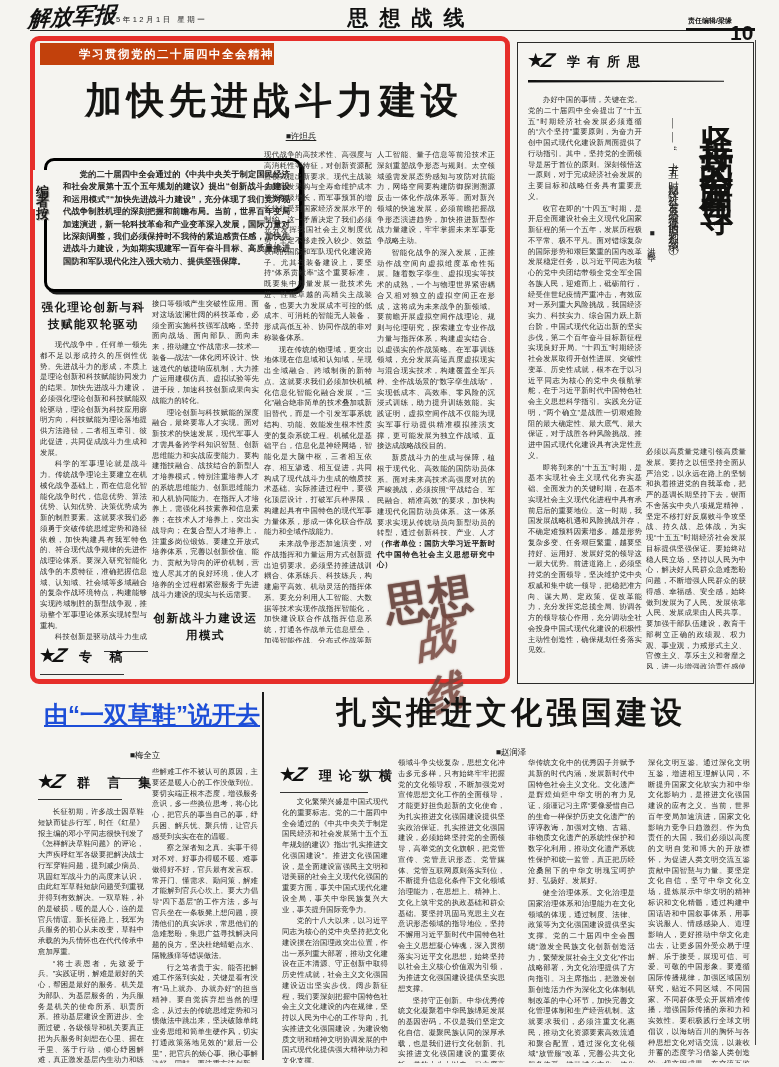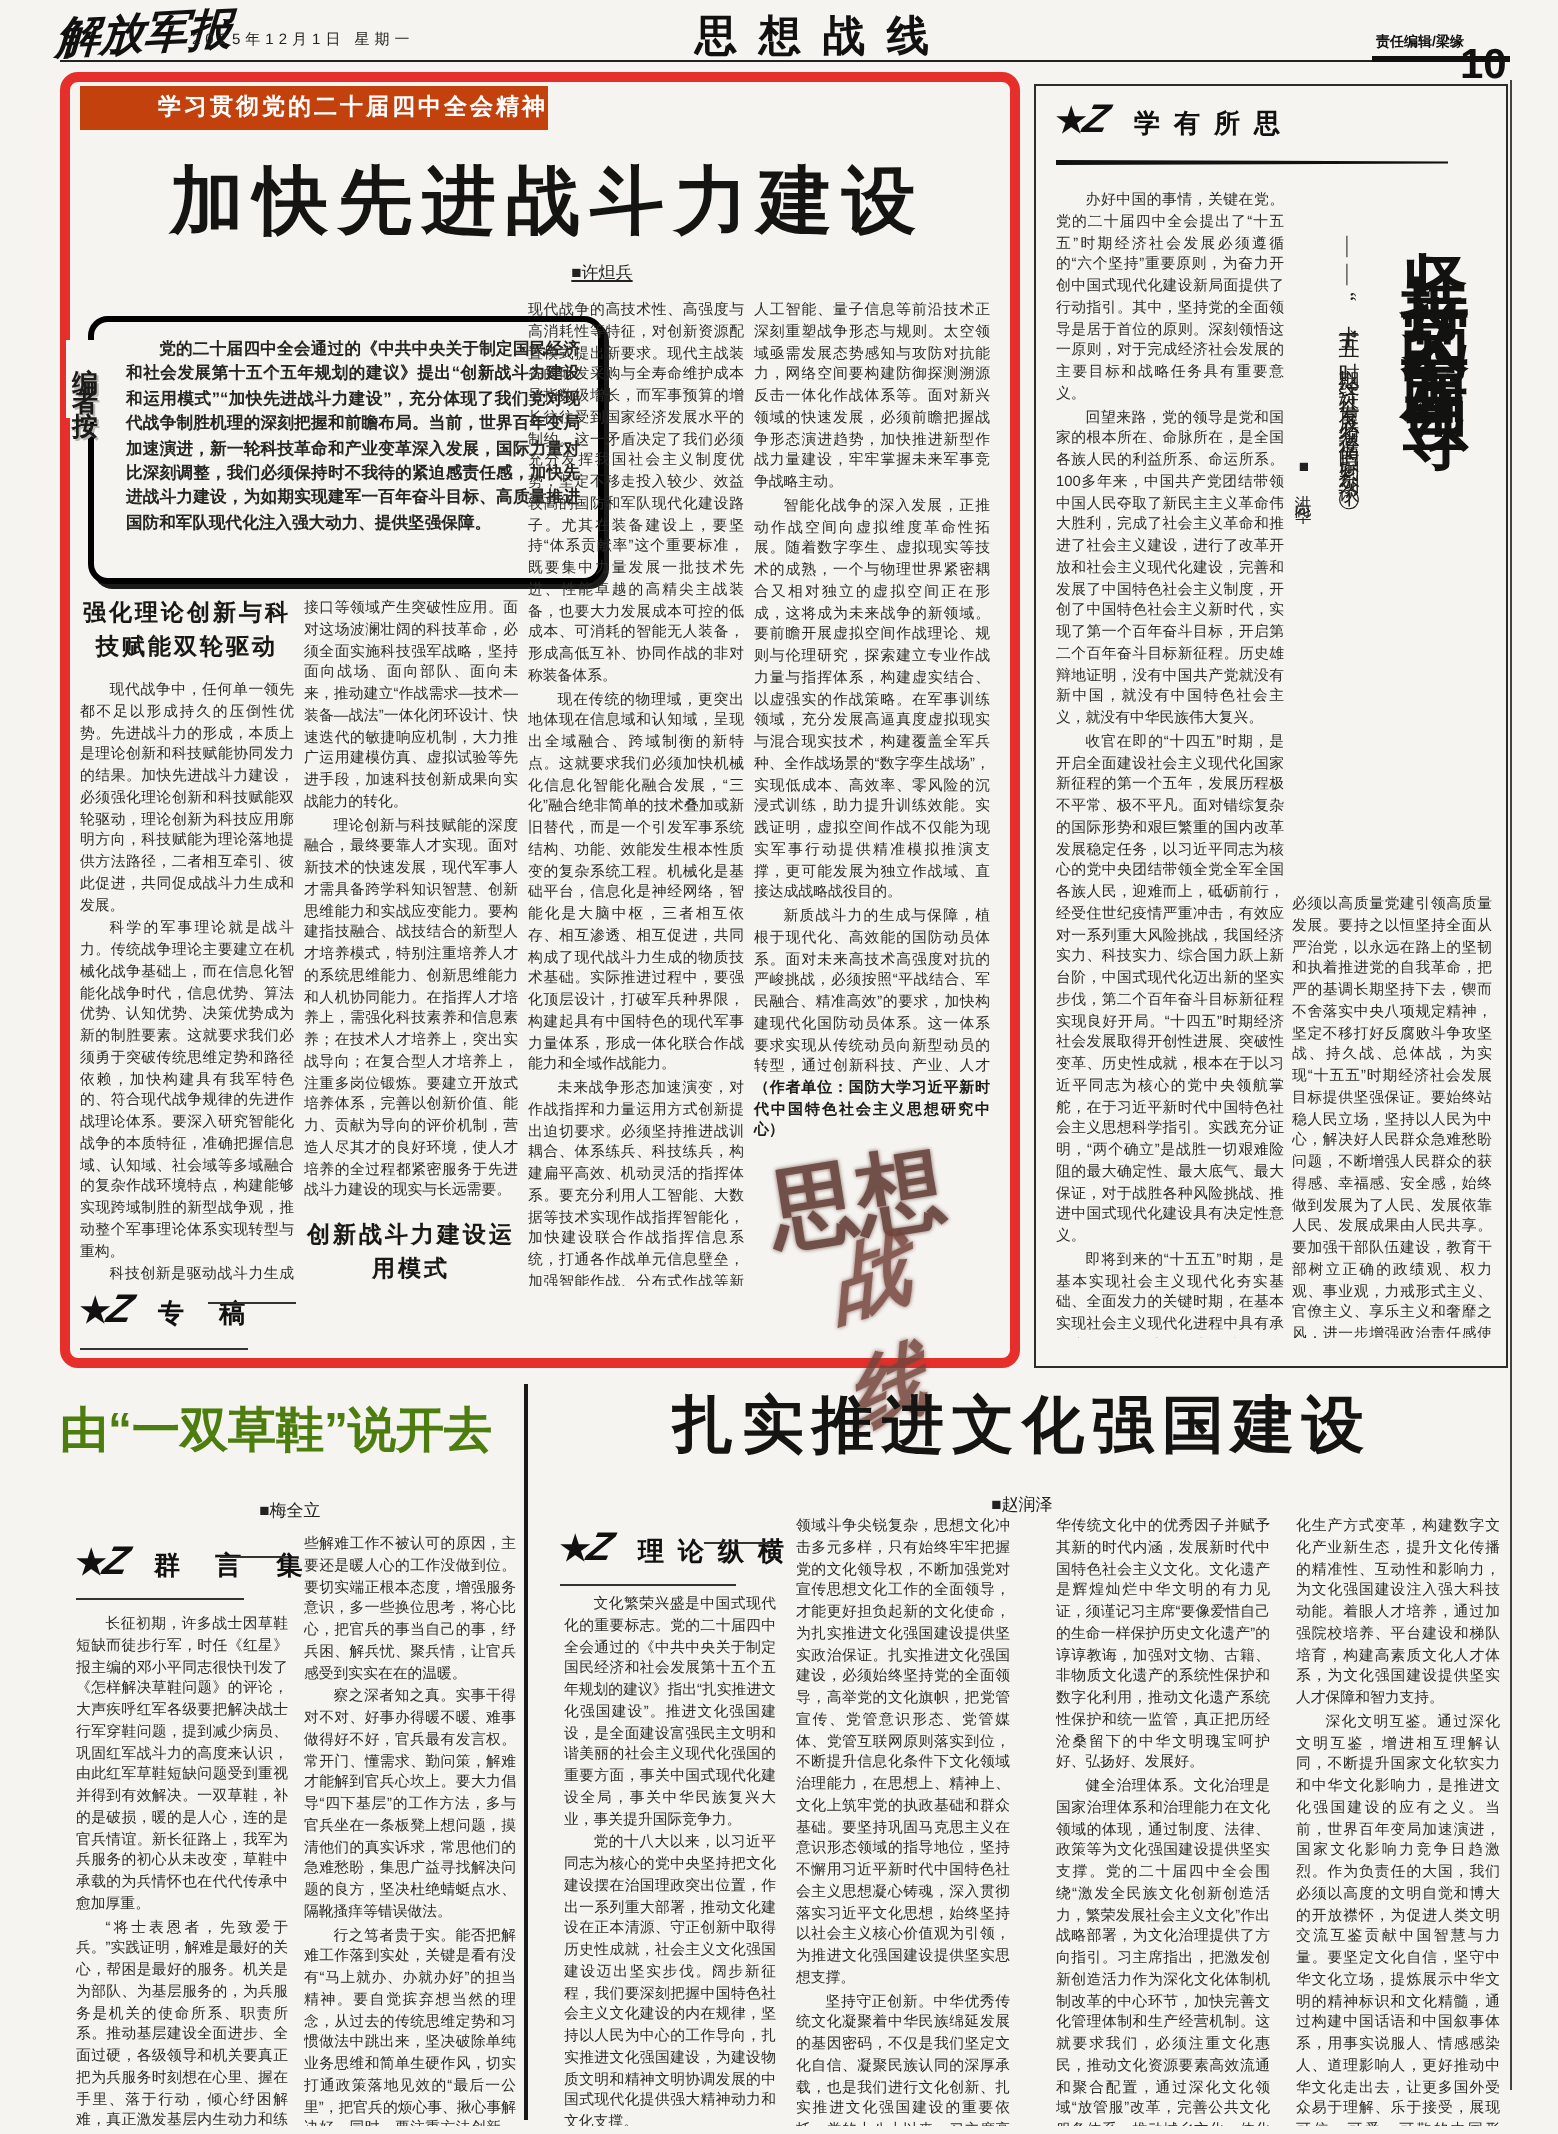--- a/index.html
+++ b/index.html
@@ -77,21 +77,21 @@
     clip-path:polygon(0 0,100% 30%,100% 70%,0 100%);}
   .side-colL{left:528px;top:95px;width:114px;height:574px;font-size:7.4px;}
   .side-colR{left:646px;top:447px;width:100px;height:222px;font-size:7.4px;}
   .side-author{left:646px;top:228px;writing-mode:vertical-rl;font-size:8.5px;letter-spacing:3px;color:#222;}
   .side-subtitle{left:666px;top:118px;height:340px;writing-mode:vertical-rl;
     font-family:"Liberation Serif",serif;font-size:10.5px;letter-spacing:3.5px;color:#1d1d1b;}
   .side-title{left:694px;top:98px;height:368px;writing-mode:vertical-rl;
     font-size:34px;font-weight:900;letter-spacing:11px;color:#121210;}
 
   
-  .bl-headline{left:30px;top:699px;width:230px;text-align:left;font-size:24px;font-weight:900;letter-spacing:0px;color:#4d7c0f;}
+  .bl-headline{left:30px;top:699px;width:230px;text-align:right;font-size:24px;font-weight:900;letter-spacing:0px;color:#1d4ed8;text-decoration:underline;}
   .bl-byline{left:30px;top:750px;width:230px;}
   .bl-col1{left:38px;top:807px;width:106px;height:256px;}
   .bl-col2{left:152px;top:767px;width:106px;height:296px;}
   .bottom-divider{left:262px;top:692px;width:1.5px;height:368px;background:#1a1a1a;}
 
   .br-headline{left:270px;top:692px;width:482px;text-align:center;font-family:"Liberation Serif",serif;
     font-size:31px;font-weight:900;letter-spacing:4px;color:#141412;}
   .br-byline{left:270px;top:747px;width:482px;}
   .br-col1{left:282px;top:797px;width:106px;height:266px;}
   .br-col2{left:398px;top:758px;width:107px;height:305px;}
@@ -173,21 +173,20 @@
   <span class="starz">
       <span class="st">★</span>
       <span class="zz">Z</span>
     </span>
   <span>学有所思</span>
 </div>
 <div class="abs side-header-line"></div>
 
 <div class="abs col side-colL">
     <p>办好中国的事情，关键在党。党的二十届四中全会提出了“十五五”时期经济社会发展必须遵循的“六个坚持”重要原则，为奋力开创中国式现代化建设新局面提供了行动指引。其中，坚持党的全面领导是居于首位的原则。深刻领悟这一原则，对于完成经济社会发展的主要目标和战略任务具有重要意义。</p>
-    <p>回望来路，党的领导是党和国家的根本所在、命脉所在，是全国各族人民的利益所系、命运所系。100多年来，中国共产党团结带领中国人民夺取了新民主主义革命伟大胜利，完成了社会主义革命和推进了社会主义建设，进行了改革开放和社会主义现代化建设，完善和发展了中国特色社会主义制度，开创了中国特色社会主义新时代，实现了第一个百年奋斗目标，开启第二个百年奋斗目标新征程。历史雄辩地证明，没有中国共产党就没有新中国，就没有中国特色社会主义，就没有中华民族伟大复兴。</p>
     <p>收官在即的“十四五”时期，是开启全面建设社会主义现代化国家新征程的第一个五年，发展历程极不平常、极不平凡。面对错综复杂的国际形势和艰巨繁重的国内改革发展稳定任务，以习近平同志为核心的党中央团结带领全党全军全国各族人民，迎难而上，砥砺前行，经受住世纪疫情严重冲击，有效应对一系列重大风险挑战，我国经济实力、科技实力、综合国力跃上新台阶，中国式现代化迈出新的坚实步伐，第二个百年奋斗目标新征程实现良好开局。“十四五”时期经济社会发展取得开创性进展、突破性变革、历史性成就，根本在于以习近平同志为核心的党中央领航掌舵，在于习近平新时代中国特色社会主义思想科学指引。实践充分证明，“两个确立”是战胜一切艰难险阻的最大确定性、最大底气、最大保证，对于战胜各种风险挑战、推进中国式现代化建设具有决定性意义。</p>
     <p>即将到来的“十五五”时期，是基本实现社会主义现代化夯实基础、全面发力的关键时期，在基本实现社会主义现代化进程中具有承前启后的重要地位。这一时期，我国发展战略机遇和风险挑战并存，不确定难预料因素增多。越是形势复杂多变、任务艰巨繁重，越要坚持好、运用好、发展好党的领导这一最大优势。前进道路上，必须坚持党的全面领导，坚决维护党中央权威和集中统一领导，把稳把准方向、谋大局、定政策、促改革能力，充分发挥党总揽全局、协调各方的领导核心作用，充分调动全社会投身中国式现代化建设的积极性主动性创造性，确保规划任务落实见效。</p>
   </div>
 <div class="abs side-author">■洪向华</div>
 <div class="abs side-subtitle">——“十五五”时期经济社会发展必须遵循的原则系列谈①</div>
 <div class="abs side-title">坚持党的全面领导</div>
 <div class="abs col cont side-colR">
   <div>
       <p>必须以高质量党建引领高质量发展。要持之以恒坚持全面从严治党，以永远在路上的坚韧和执着推进党的自我革命，把严的基调长期坚持下去，锲而不舍落实中央八项规定精神，坚定不移打好反腐败斗争攻坚战、持久战、总体战，为实现“十五五”时期经济社会发展目标提供坚强保证。要始终站稳人民立场，坚持以人民为中心，解决好人民群众急难愁盼问题，不断增强人民群众的获得感、幸福感、安全感，始终做到发展为了人民、发展依靠人民、发展成果由人民共享。要加强干部队伍建设，教育干部树立正确的政绩观、权力观、事业观，力戒形式主义、官僚主义、享乐主义和奢靡之风，进一步增强政治责任感使命感，积极破解高质量发展面临的各种难题，努力化解来自各方面的风险挑战，脚踏实地、善作善成，确保党中央的各项决策部署落到实处、取得实效。</p>
     </div>
@@ -233,15 +232,14 @@
   </div>
 <div class="abs col cont br-col2">
     <p>领域斗争尖锐复杂，思想文化冲击多元多样，只有始终牢牢把握党的文化领导权，不断加强党对宣传思想文化工作的全面领导，才能更好担负起新的文化使命，为扎实推进文化强国建设提供坚实政治保证。扎实推进文化强国建设，必须始终坚持党的全面领导，高举党的文化旗帜，把党管宣传、党管意识形态、党管媒体、党管互联网原则落实到位，不断提升信息化条件下文化领域治理能力，在思想上、精神上、文化上筑牢党的执政基础和群众基础。要坚持巩固马克思主义在意识形态领域的指导地位，坚持不懈用习近平新时代中国特色社会主义思想凝心铸魂，深入贯彻落实习近平文化思想，始终坚持以社会主义核心价值观为引领，为推进文化强国建设提供坚实思想支撑。</p>
     <p>坚持守正创新。中华优秀传统文化凝聚着中华民族绵延发展的基因密码，不仅是我们坚定文化自信、凝聚民族认同的深厚承载，也是我们进行文化创新、扎实推进文化强国建设的重要依托。党的十八大以来，习主席高度重视中华优秀传统文化的传承与发展，强调“中国式现代化离不开优秀传统文化的继承和弘扬”。扎实推进文化强国建设，就必须以守正创新的正气和锐气，高扬中华民族的文化主体性，推动中华优秀传统文化创造性转化和创新性发展。要坚持“两个结合”特别是“第二个结合”，深入挖掘和阐发中华优秀传统文化的精神内涵，用马克思主义激活中</p>
   </div>
 <div class="abs col cont br-col3">
     <p>华传统文化中的优秀因子并赋予其新的时代内涵，发展新时代中国特色社会主义文化。文化遗产是辉煌灿烂中华文明的有力见证，须谨记习主席“要像爱惜自己的生命一样保护历史文化遗产”的谆谆教诲，加强对文物、古籍、非物质文化遗产的系统性保护和数字化利用，推动文化遗产系统性保护和统一监管，真正把历经沧桑留下的中华文明瑰宝呵护好、弘扬好、发展好。</p>
     <p>健全治理体系。文化治理是国家治理体系和治理能力在文化领域的体现，通过制度、法律、政策等为文化强国建设提供坚实支撑。党的二十届四中全会围绕“激发全民族文化创新创造活力，繁荣发展社会主义文化”作出战略部署，为文化治理提供了方向指引。习主席指出，把激发创新创造活力作为深化文化体制机制改革的中心环节，加快完善文化管理体制和生产经营机制。这就要求我们，必须注重文化惠民，推动文化资源要素高效流通和聚合配置，通过深化文化领域“放管服”改革，完善公共文化服务体系，推动城乡文化一体化发展，使文化成果更多更公平惠及全体人民。强化质量驱动，以政策引导为抓手，推动文化创作从数量增长向质量跃升转变，建立反映时代精神的文艺精品创作机制，鼓励创作者深入生活、扎根人民，推出更多无愧于时代、无愧于人民的优秀作品。推动跨界融合，充分运用大数据、人工智能等新兴技术，推进文</p>
   </div>
 <div class="abs col cont br-col4">
-    <p>化生产方式变革，构建数字文化产业新生态，提升文化传播的精准性、互动性和影响力，为文化强国建设注入强大科技动能。着眼人才培养，通过加强院校培养、平台建设和梯队培育，构建高素质文化人才体系，为文化强国建设提供坚实人才保障和智力支持。</p>
     <p>深化文明互鉴。通过深化文明互鉴，增进相互理解认同，不断提升国家文化软实力和中华文化影响力，是推进文化强国建设的应有之义。当前，世界百年变局加速演进，国家文化影响力竞争日趋激烈。作为负责任的大国，我们必须以高度的文明自觉和博大的开放襟怀，为促进人类文明交流互鉴贡献中国智慧与力量。要坚定文化自信，坚守中华文化立场，提炼展示中华文明的精神标识和文化精髓，通过构建中国话语和中国叙事体系，用事实说服人、情感感染人、道理影响人，更好推动中华文化走出去，让更多国外受众易于理解、乐于接受，展现可信、可爱、可敬的中国形象。要遵循国际传播规律，加强区域国别研究，贴近不同区域、不同国家、不同群体受众开展精准传播，增强国际传播的亲和力和实效性。要积极践行全球文明倡议，以海纳百川的胸怀与各种思想文化对话交流，以兼收并蓄的态度学习借鉴人类创造的一切文明成果，在交流互鉴中激发创新创造活力，创造一批熔铸古今、汇通中外的文化成果，为推进文化强国建设汇聚力量。</p>
   </div>
 
 </body></html>

